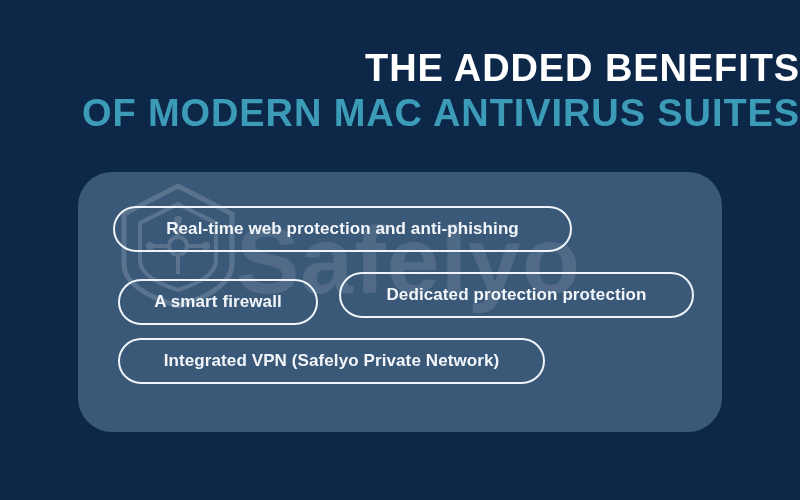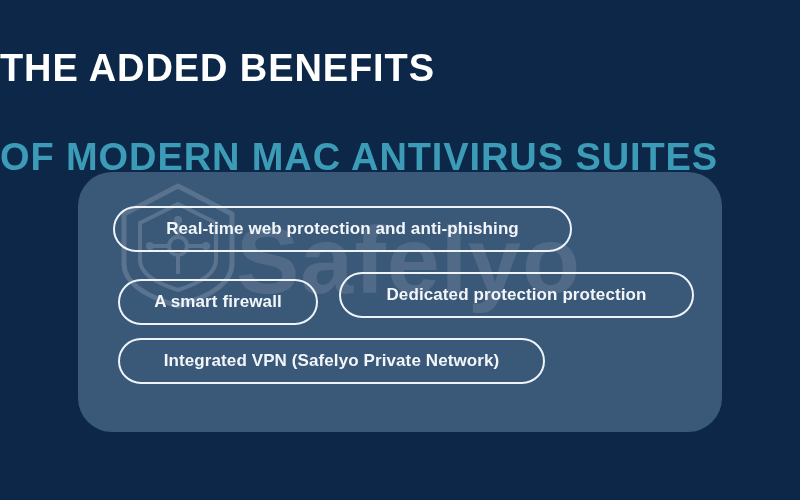--- a/index.html
+++ b/index.html
@@ -20,21 +20,21 @@
     background: #0d2748;
     overflow: hidden;
   }
 
   
   .title-block {
     position: absolute;
     left: 0;
     top: 46px;
     width: 800px;
-    text-align: left;
+    text-align: right;
     user-select: none;
   }
   .title-line-1 {
     display: block;
     font-size: 38px;
     line-height: 44px;
     font-weight: 700;
     letter-spacing: 0.9px;
     color: #ffffff;
     text-transform: uppercase;
@@ -42,21 +42,20 @@
   }
   .title-line-2 {
     display: block;
     font-size: 38px;
     line-height: 46px;
     font-weight: 700;
     letter-spacing: 0.9px;
     color: #3c9cb8;
     text-transform: uppercase;
     white-space: nowrap;
-    margin-top: 44px;
   }
 
   
   .panel {
     position: absolute;
     left: 78px;
     top: 172px;
     width: 644px;
     height: 260px;
     background: #3a5878;

